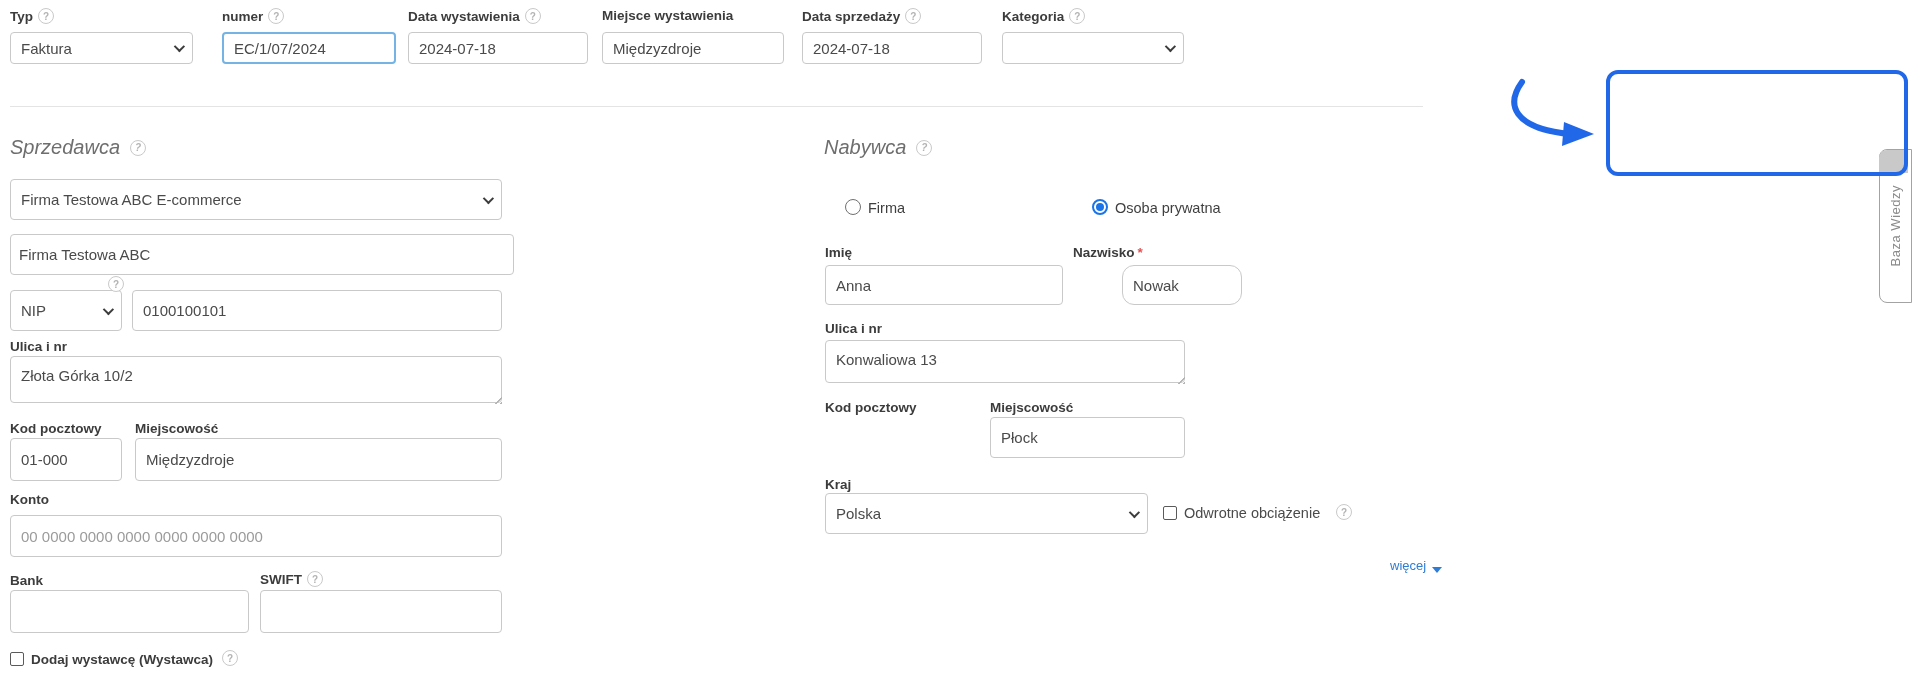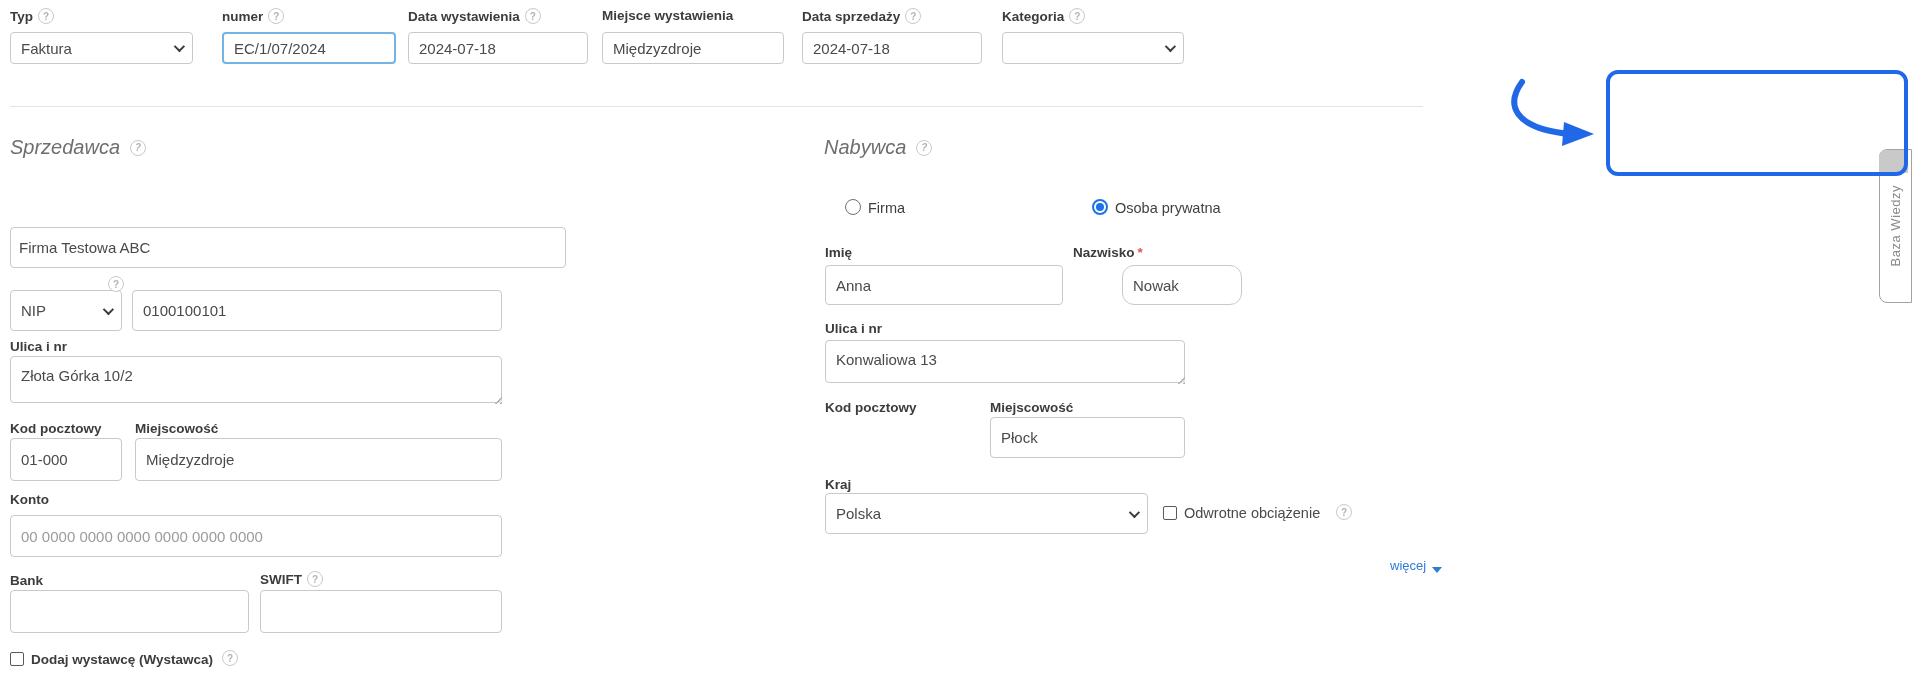--- a/index.html
+++ b/index.html
@@ -110,22 +110,26 @@
     <span class="chev"></span>
   </div>
 
   <div class="divider" style="left:10px;top:106px;width:1413px"></div>
 
   <div class="hdg" style="left:10px;top:136px">
     <span>Sprzedawca</span>
     <span class="help">?</span>
   </div>
 
-
-  <input class="ctl" style="left: 10px; top: 227px; width: 556px; padding-left: 8px;" value="Firma Testowa ABC">
+  <div class="ctl sel" style="left:10px;top:179px;width:492px;height:41px">
+    <span class="val">Firma Testowa ABC E-commerce</span>
+    <span class="chev"></span>
+  </div>
+
+  <input class="ctl" style="left: 10px; top: 234px; width: 504px; padding-left: 8px;" value="Firma Testowa ABC">
 
   <span class="help" style="position:absolute;left:108px;top:276px;z-index:2">?</span>
   <div class="ctl sel" style="left:10px;top:290px;width:112px;height:41px">
     <span class="val">NIP</span>
     <span class="chev"></span>
   </div>
   <input class="ctl" style="left: 132px; top: 290px; width: 370px;" value="0100100101">
 
   <span class="lbl" style="left:10px;top:339px">Ulica i nr</span>
   <textarea class="ctl" style="left: 10px; top: 356px; width: 492px; height: 47px;">Złota Górka 10/2</textarea>

